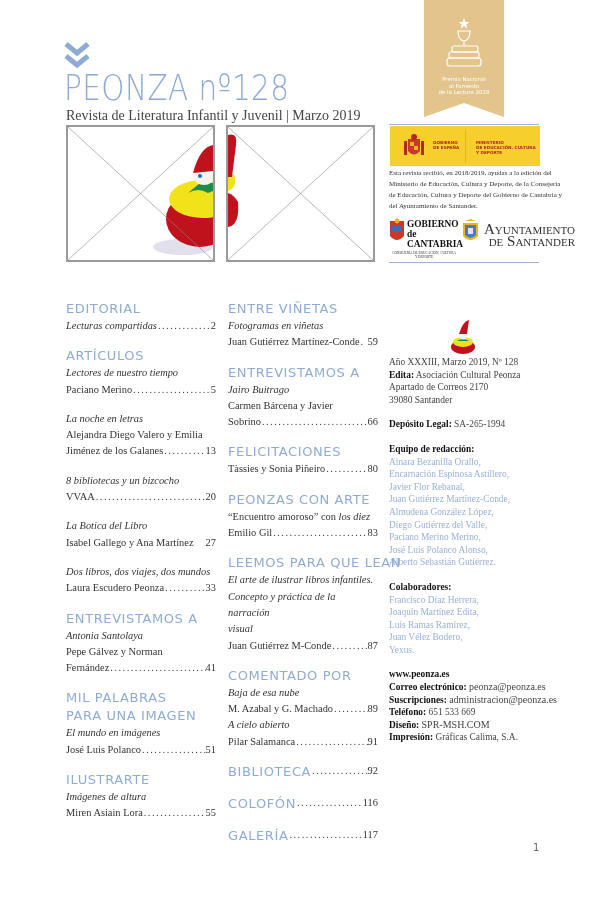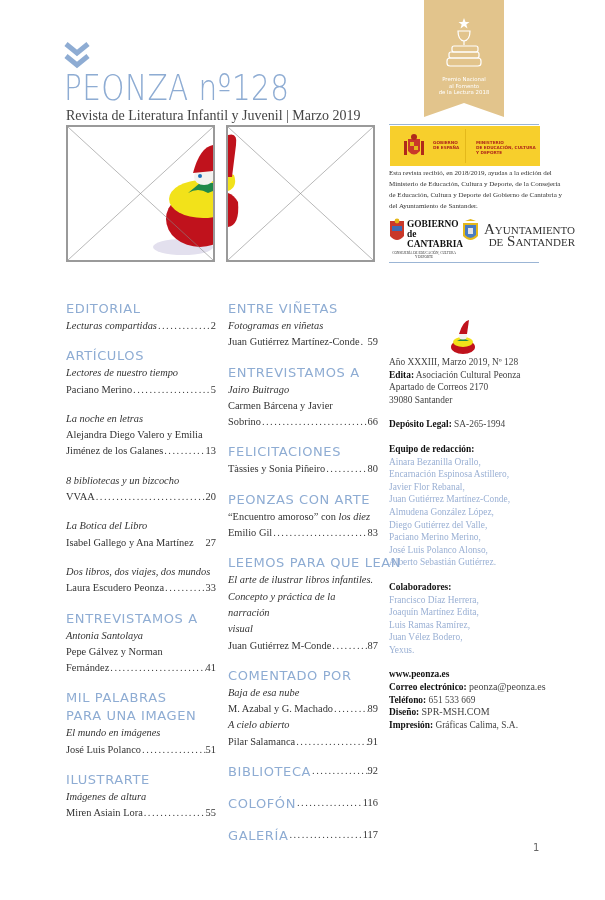--- a/index.html
+++ b/index.html
@@ -344,18 +344,19 @@
   <div class="gap"></div>
   <div><b>Colaboradores:</b></div>
   <div class="blue">Francisco Díaz Herrera,</div>
   <div class="blue">Joaquín Martínez Edita,</div>
   <div class="blue">Luis Ramas Ramírez,</div>
   <div class="blue">Juan Vélez Bodero,</div>
   <div class="blue">Yexus.</div>
   <div class="gap"></div>
   <div><b>www.peonza.es</b></div>
   <div><b>Correo electrónico:</b> <span class="small">peonza@peonza.es</span></div>
+  <div><b>Suscripciones:</b> <span class="small">administracion@peonza.es</span></div>
   <div><b>Teléfono:</b> <span>651 533 669</span></div>
   <div><b>Diseño:</b> <span class="small">SPR-MSH.COM</span></div>
   <div><b>Impresión:</b> <span>Gráficas Calima, S.A.</span></div>
 </div>
 
 <div class="pagenum">1</div>
 
 </body></html>

